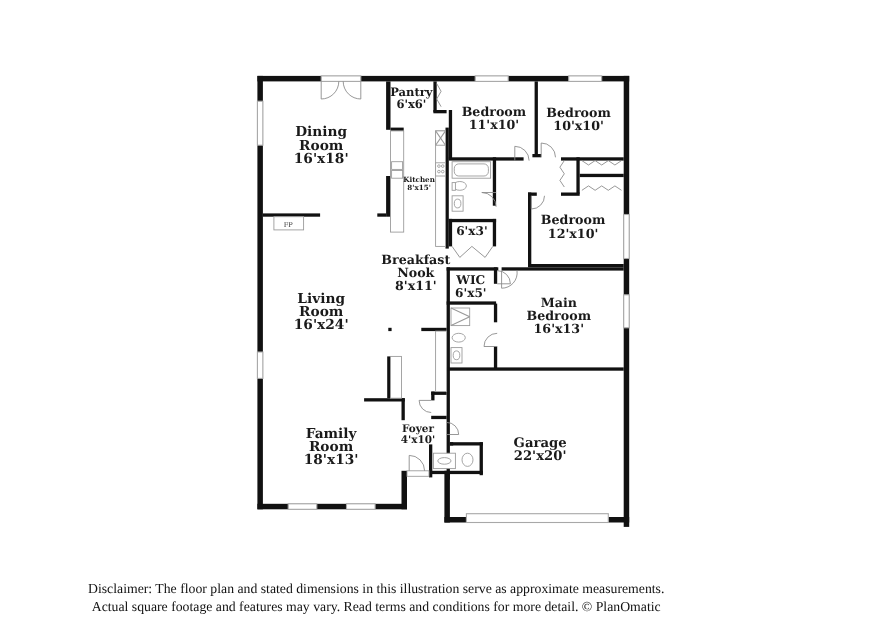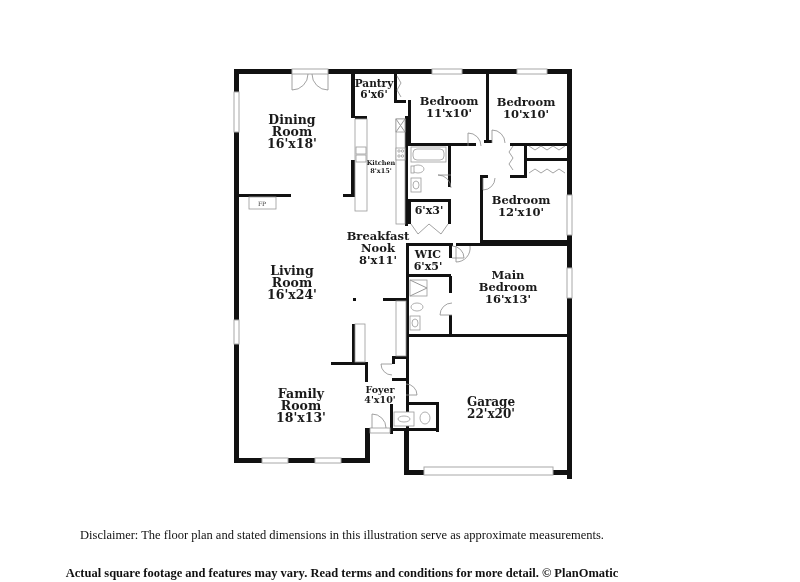--- a/index.html
+++ b/index.html
@@ -6,21 +6,21 @@
   body { width: 800px; height: 582px; position: relative; overflow: hidden; font-family: "DejaVu Serif", serif; }
   #plan { position: absolute; left: 0; top: 0; width: 800px; height: 520px; }
   .wall { fill: #111111; }
   .thin { stroke: #999999; stroke-width: 1; fill: none; }
   .fixture { stroke: #9a9a9a; stroke-width: 0.8; fill: #ffffff; }
   .window { fill: #ffffff; stroke: #a8a8a8; stroke-width: 1; }
   .door-arc { stroke: #8a8a8a; stroke-width: 0.8; fill: none; }
   .room-label { font-family: "DejaVu Serif", serif; font-weight: bold; fill: #1a1a1a; text-anchor: middle; }
   .disclaimer { position: absolute; left: 0; width: 684px; text-align: center; font-family: "Liberation Serif", serif; font-size: 12.5px; color: #111; line-height: 16px; }
   #disc1 { top: 527px; }
-  #disc2 { top: 565px; font-weight: bold; }
+  #disc2 { top: 543px; }
 </style>
 </head>
 <body>
 
 <svg id="plan" viewBox="0 0 800 520" xmlns="http://www.w3.org/2000/svg">
 
   <g>
 
     <rect class="wall" x="234" y="69" width="338" height="5"></rect>
 

